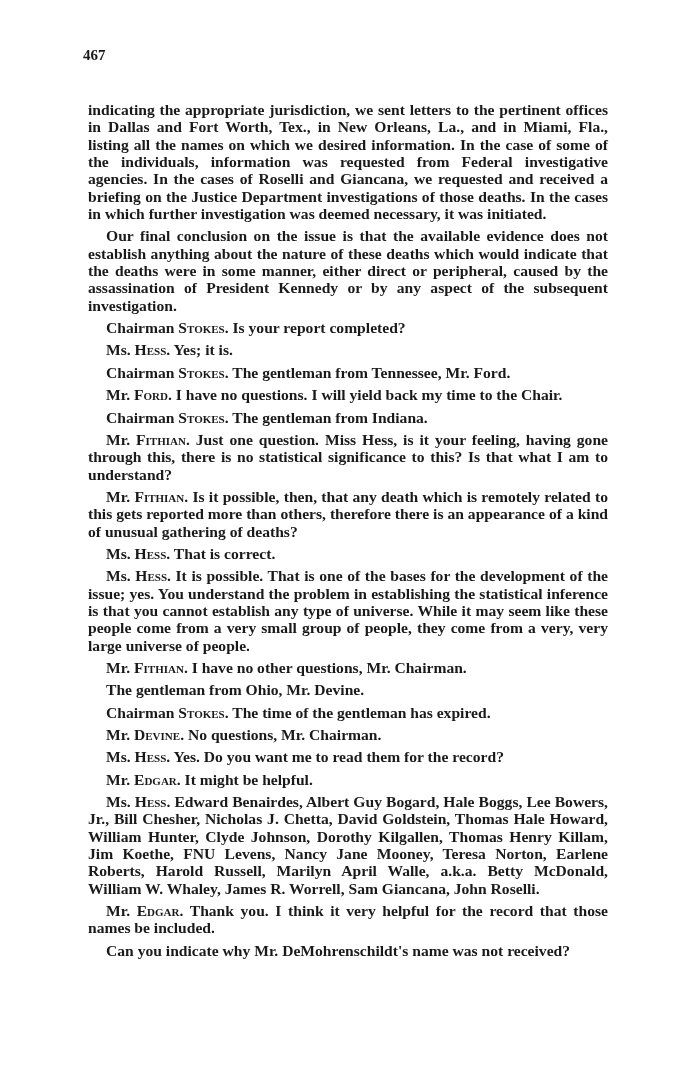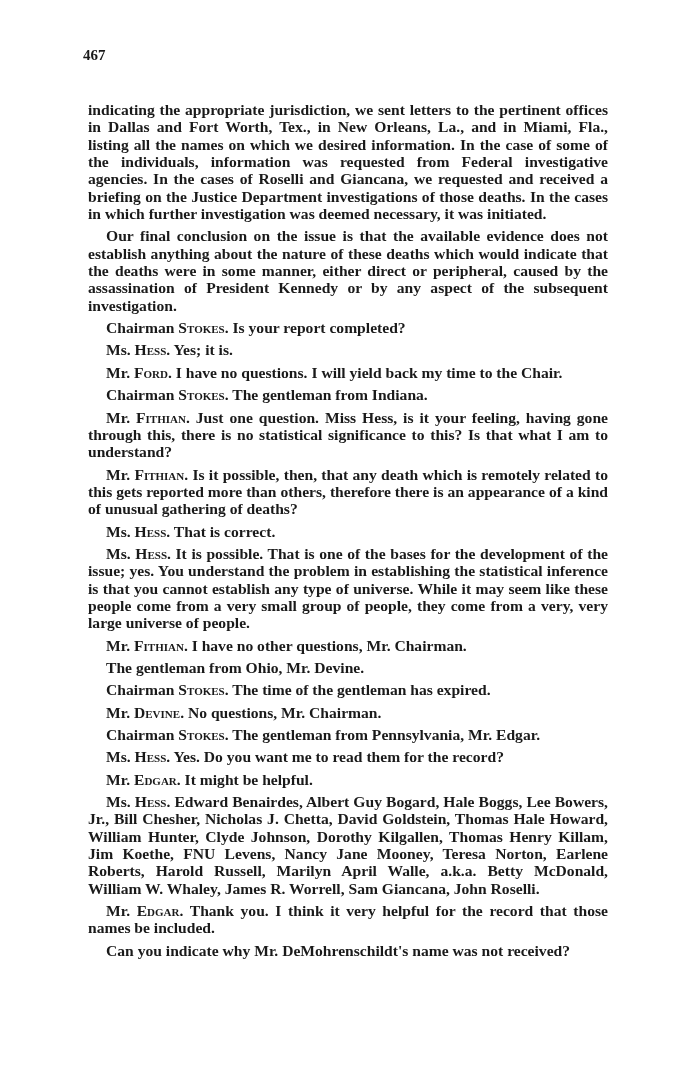--- a/index.html
+++ b/index.html
@@ -24,30 +24,30 @@
 </head>
 <body>
 
 <div class="page">
   <div class="page-number">467</div>
   <div class="body-text" id="body-text">
       <p class="para"><span>indicating the appropriate jurisdiction, we sent letters to the pertinent offices in Dallas and Fort Worth, Tex., in New Orleans, La., and in Miami, Fla., listing all the names on which we desired information. In the case of some of the individuals, information was requested from Federal investigative agencies. In the cases of Roselli and Giancana, we requested and received a briefing on the Justice Department investigations of those deaths. In the cases in which further investigation was deemed necessary, it was initiated.</span></p>
       <p class="para indent"><span>Our final conclusion on the issue is that the available evidence does not establish anything about the nature of these deaths which would indicate that the deaths were in some manner, either direct or peripheral, caused by the assassination of President Kennedy or by any aspect of the subsequent investigation.</span></p>
       <p class="para indent"><span>Chairman </span><span class="sc">Stokes</span><span>. Is your report completed?</span></p>
       <p class="para indent"><span>Ms. </span><span class="sc">Hess</span><span>. Yes; it is.</span></p>
+      <p class="para indent"><span>Chairman </span><span class="sc">Stokes</span><span>. The gentleman from Tennessee, Mr. Ford.</span></p>
       <p class="para indent"><span>Mr. </span><span class="sc">Ford</span><span>. I have no questions. I will yield back my time to the Chair.</span></p>
       <p class="para indent"><span>Chairman </span><span class="sc">Stokes</span><span>. The gentleman from Indiana.</span></p>
       <p class="para indent"><span>Mr. </span><span class="sc">Fithian</span><span>. Just one question. Miss Hess, is it your feeling, having gone through this, there is no statistical significance to this? Is that what I am to understand?</span></p>
       <p class="para indent"><span>Mr. </span><span class="sc">Fithian</span><span>. Is it possible, then, that any death which is remotely related to this gets reported more than others, therefore there is an appearance of a kind of unusual gathering of deaths?</span></p>
       <p class="para indent"><span>Ms. </span><span class="sc">Hess</span><span>. That is correct.</span></p>
       <p class="para indent"><span>Ms. </span><span class="sc">Hess</span><span>. It is possible. That is one of the bases for the development of the issue; yes. You understand the problem in establishing the statistical inference is that you cannot establish any type of universe. While it may seem like these people come from a very small group of people, they come from a very, very large universe of people.</span></p>
       <p class="para indent"><span>Mr. </span><span class="sc">Fithian</span><span>. I have no other questions, Mr. Chairman.</span></p>
       <p class="para indent"><span>The gentleman from Ohio, Mr. Devine.</span></p>
       <p class="para indent"><span>Chairman </span><span class="sc">Stokes</span><span>. The time of the gentleman has expired.</span></p>
       <p class="para indent"><span>Mr. </span><span class="sc">Devine</span><span>. No questions, Mr. Chairman.</span></p>
-      <p class="para indent"><span>Chairman </span><span class="sc">Stokes</span><span>. The gentleman from Pennsylvania, Mr. Edgar.</span></p>
       <p class="para indent"><span>Ms. </span><span class="sc">Hess</span><span>. Yes. Do you want me to read them for the record?</span></p>
       <p class="para indent"><span>Mr. </span><span class="sc">Edgar</span><span>. It might be helpful.</span></p>
       <p class="para indent"><span>Ms. </span><span class="sc">Hess</span><span>. Edward Benairdes, Albert Guy Bogard, Hale Boggs, Lee Bowers, Jr., Bill Chesher, Nicholas J. Chetta, David Goldstein, Thomas Hale Howard, William Hunter, Clyde Johnson, Dorothy Kilgallen, Thomas Henry Killam, Jim Koethe, FNU Levens, Nancy Jane Mooney, Teresa Norton, Earlene Roberts, Harold Russell, Marilyn April Walle, a.k.a. Betty McDonald, William W. Whaley, James R. Worrell, Sam Giancana, John Roselli.</span></p>
       <p class="para indent"><span>Mr. </span><span class="sc">Edgar</span><span>. Thank you. I think it very helpful for the record that those names be included.</span></p>
       <p class="para indent"><span>Can you indicate why Mr. DeMohrenschildt's name was not received?</span></p>
     </div>
 </div>
 
 </body></html>

